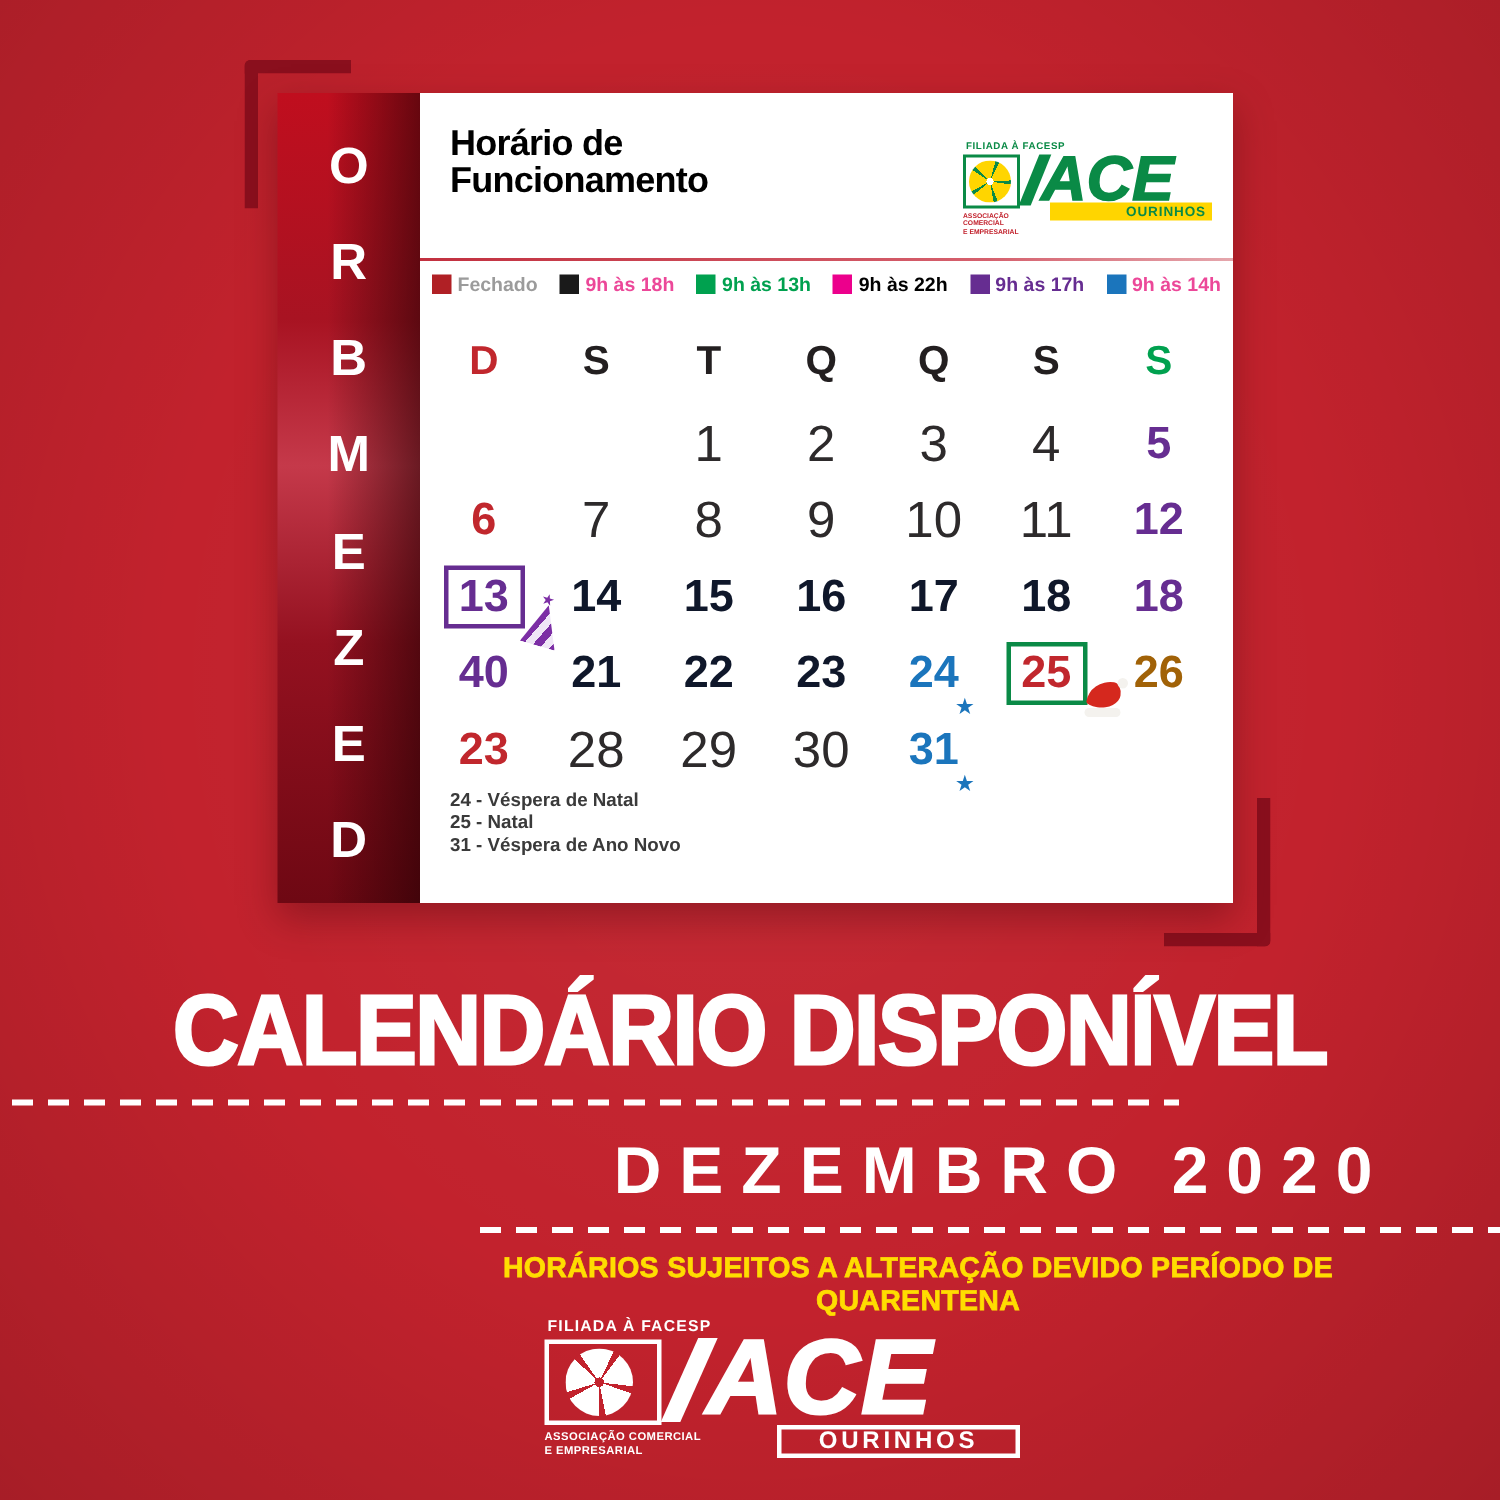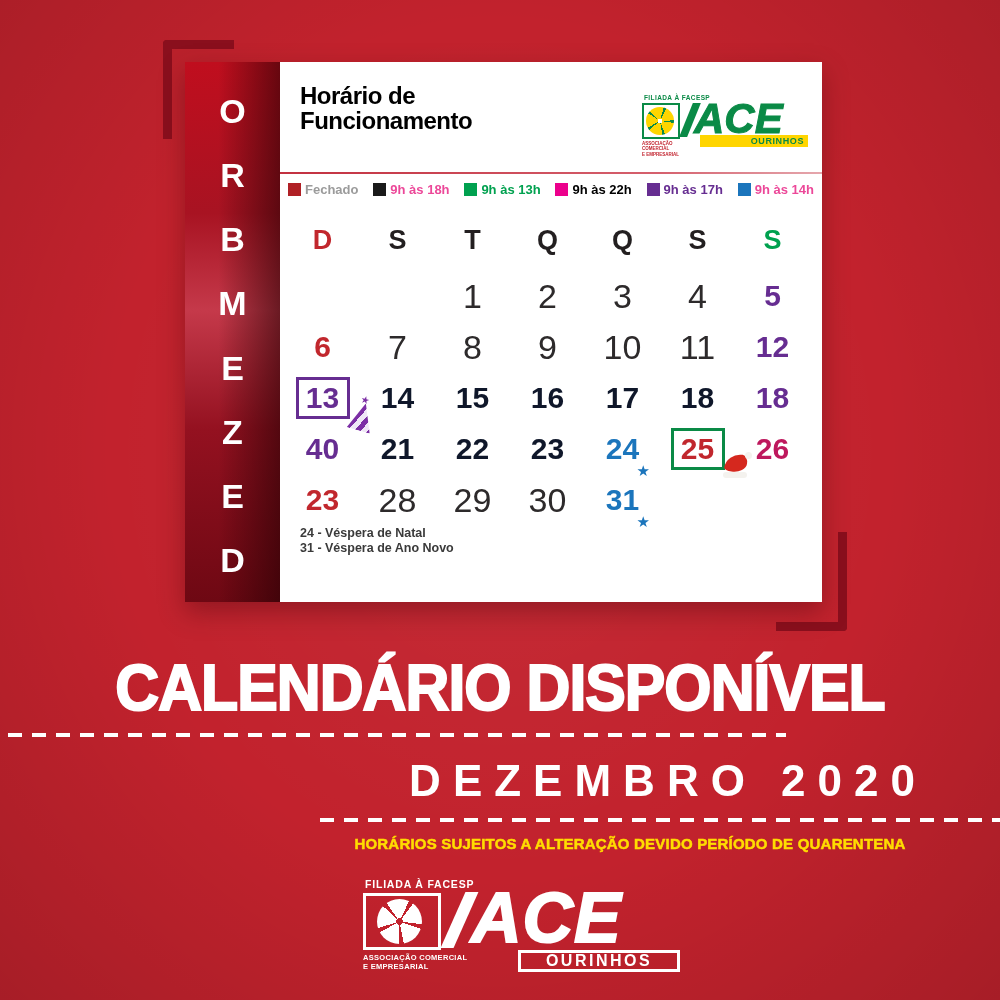--- a/index.html
+++ b/index.html
@@ -53,21 +53,21 @@
   .lg-lb{font-size:13px;font-weight:700;}
 
   .weekdays{position:absolute;left:5px;top:160px;display:grid;grid-template-columns:repeat(7,75px);}
   .wd{text-align:center;font-size:27px;font-weight:700;line-height:36px;}
 
   .grid{position:absolute;left:5px;top:208px;display:grid;grid-template-columns:repeat(7,75px);grid-auto-rows:51px;}
   .cell{position:relative;display:flex;align-items:center;justify-content:center;}
   .num{font-size:30px;font-weight:700;line-height:1;}
   .c-h18{color:#2d2a2b;font-weight:400;font-size:34px;}
   .c-fechado{color:#c1272d;}
-  .c-h13{color:#be185d;}
+  .c-h13{color:#a16207;}
   .c-h22{color:#0f172a;}
   .c-h17{color:#662d91;}
   .c-h14{color:#1b75bc;}
   .daybox{display:flex;align-items:center;justify-content:center;height:42px;min-width:54px;box-sizing:border-box;border:3px solid;}
   .daybox.purple{border-color:#662d91;}
   .daybox.green{border-color:#0a8a46;text-align:right;}
   
   .deco{position:absolute;pointer-events:none;}
   .deco.star{right:10px;bottom:-6px;color:#1b75bc;font-size:15px;font-weight:400;}
   .deco.party-hat{right:-14px;bottom:-8px;width:24px;height:28px;transform:rotate(16deg);}
@@ -84,22 +84,22 @@
   .notes{position:absolute;left:20px;top:464px;color:#3a3a3a;font-size:12.5px;font-weight:700;line-height:1.18;}
 
   
   .headline{position:absolute;left:0;right:0;top:652px;text-align:center;color:#fff;
       font-size:62px;font-weight:700;letter-spacing:-1px;-webkit-text-stroke:2px #fff;
       transform:scale(0.98,1.06);transform-origin:center;}
   .dash{position:absolute;height:4px;background:repeating-linear-gradient(90deg,#fff 0 14px,rgba(0,0,0,0) 14px 24px);}
   .dash1{left:8px;top:733px;width:778px;}
   .dash2{left:320px;top:818px;width:680px;}
   .monthyear{position:absolute;right:73px;top:756px;color:#fff;font-size:44px;font-weight:700;letter-spacing:12px;}
-  .warning{position:absolute;left:318px;top:835px;width:624px;text-align:center;color:#ffdd00;
-      font-size:15px;font-weight:700;letter-spacing:0.2px;-webkit-text-stroke:0.5px #ffdd00;}
+  .warning{position:absolute;left:300px;top:835px;width:624px;text-align:center;color:#ffdd00;
+      font-size:19px;font-weight:700;letter-spacing:0.2px;-webkit-text-stroke:0.5px #ffdd00;}
 
   
   .logo-w{position:absolute;left:363px;top:878px;width:300px;height:100px;}
   .logo-w .filiada{position:absolute;left:2px;top:0;font-size:10.5px;font-weight:700;color:#fff;letter-spacing:0.8px;}
   .logo-w .emblem{position:absolute;left:0;top:15px;width:78px;height:57px;border:3px solid #fff;box-sizing:border-box;}
   .logo-w .emblem i{position:absolute;left:11px;top:3px;width:45px;height:45px;border-radius:50%;
       background:
         radial-gradient(circle at 50% 50%, #c2222d 0 10%, rgba(0,0,0,0) 10%),
         repeating-conic-gradient(from 25deg,#c2222d 0 12deg,#fff 12deg 72deg);}
   .logo-w .assoc{position:absolute;left:0;top:75px;width:110px;font-size:7.5px;font-weight:700;color:#fff;line-height:1.25;letter-spacing:0.3px;}
@@ -301,20 +301,21 @@
           <div class="cell">
             <span class="num c-h14">31</span>
             <span class="deco star">★</span>
           </div>
           <div class="cell"></div>
           <div class="cell"></div>
         </div>
 
       <div class="notes" id="notes">
           <div class="note-line">24 - Véspera de Natal</div>
+          <div class="note-line">25 - Natal</div>
           <div class="note-line">31 - Véspera de Ano Novo</div>
         </div>
 
     </div>
   </div>
 
   <div class="headline">CALENDÁRIO DISPONÍVEL</div>
   <div class="dash dash1"></div>
   <div class="monthyear">DEZEMBRO 2020</div>
   <div class="dash dash2"></div>

